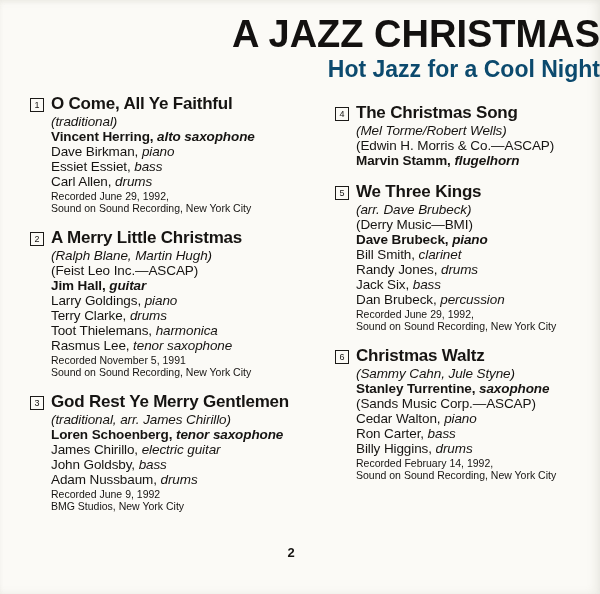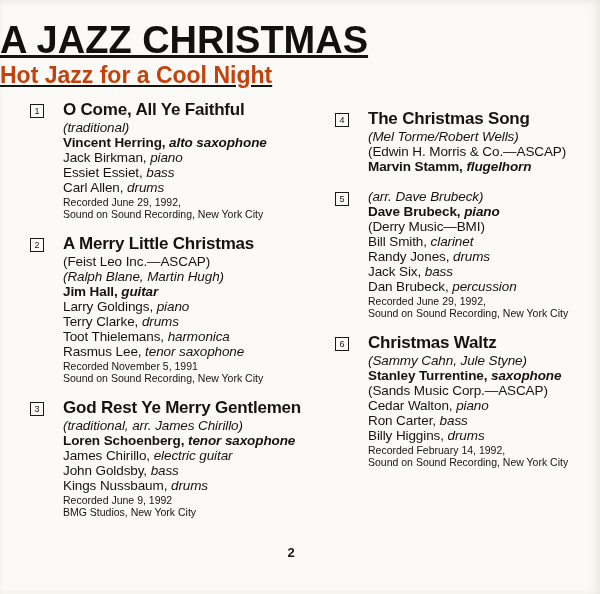--- a/index.html
+++ b/index.html
@@ -7,43 +7,43 @@
     width: 600px; height: 594px;
     background: #fbfaf6;
     font-family: "Liberation Sans", sans-serif;
     color: #161412;
     overflow: hidden;
     position: relative;
     box-shadow: inset -5px 0 8px rgba(120,115,100,0.10), inset 0 2px 4px rgba(120,115,100,0.06);
   }
   .page { position: relative; width: 100%; height: 100%; }
 
-  .header { text-align: left; padding-top: 20px; margin-bottom: 13px; text-decoration: underline; }
+  .header { text-align: right; padding-top: 14px; margin-bottom: 13px; }
   .title {
     font-size: 38px; font-weight: bold; line-height: 41px;
     letter-spacing: 0px; color: #131110;
   }
   .subtitle {
     font-size: 23px; font-weight: bold; line-height: 26px; margin-top: 1px;
-    color: #c2410c;
+    color: #0c4a6e;
   }
 
   .columns { display: flex; padding: 0 8px 0 30px; }
   .col-left  { width: 305px; flex: none; }
   .col-right { flex: 1; padding-top: 9px; }
 
   .track { display: flex; margin-bottom: 15px; }
   .numbox {
     flex: none; width: 12px; height: 12px;
     border: 1.3px solid #1c1a18;
     margin: 3px 7px 0 0;
     display: flex; align-items: center; justify-content: center;
     font-size: 9px; line-height: 9px;
   }
-  .tkbody { flex: 1; min-width: 0; margin-left: 12px; }
+  .tkbody { flex: 1; min-width: 0; }
   .ttitle { font-size: 17px; font-weight: bold; line-height: 18px; margin-bottom: 1px; letter-spacing: -0.2px; }
   .line { font-size: 13.5px; line-height: 15px; letter-spacing: -0.1px; }
   .it { font-style: italic; }
   .bold { font-weight: bold; }
   .rec { margin-top: 2px; }
   .recline { font-size: 10.5px; line-height: 11.5px; }
 
   .pagenum {
     position: absolute; top: 545px; left: 0; width: 97%;
     text-align: center; font-size: 13px; font-weight: bold;
@@ -63,39 +63,39 @@
         <div class="track">
           <div class="numbox">
             <span>1</span>
           </div>
           <div class="tkbody">
             <div class="ttitle">
               <div>O Come, All Ye Faithful</div>
             </div>
             <div class="line it">(traditional)</div>
             <div class="line"><span class="bold">Vincent Herring,</span> <span class="bold it">alto saxophone</span></div>
-            <div class="line"><span>Jack Birkman,</span> <span class="it">piano</span></div>
+            <div class="line"><span>Dave Birkman,</span> <span class="it">piano</span></div>
             <div class="line"><span>Essiet Essiet,</span> <span class="it">bass</span></div>
             <div class="line"><span>Carl Allen,</span> <span class="it">drums</span></div>
             <div class="rec">
               <div class="recline">Recorded June 29, 1992,</div>
               <div class="recline">Sound on Sound Recording, New York City</div>
             </div>
           </div>
         </div>
         <div class="track">
           <div class="numbox">
             <span>2</span>
           </div>
           <div class="tkbody">
             <div class="ttitle">
               <div>A Merry Little Christmas</div>
             </div>
+            <div class="line it">(Ralph Blane, Martin Hugh)</div>
             <div class="line">(Feist Leo Inc.—ASCAP)</div>
-            <div class="line it">(Ralph Blane, Martin Hugh)</div>
             <div class="line"><span class="bold">Jim Hall,</span> <span class="bold it">guitar</span></div>
             <div class="line"><span>Larry Goldings,</span> <span class="it">piano</span></div>
             <div class="line"><span>Terry Clarke,</span> <span class="it">drums</span></div>
             <div class="line"><span>Toot Thielemans,</span> <span class="it">harmonica</span></div>
             <div class="line"><span>Rasmus Lee,</span> <span class="it">tenor saxophone</span></div>
             <div class="rec">
               <div class="recline">Recorded November 5, 1991</div>
               <div class="recline">Sound on Sound Recording, New York City</div>
             </div>
           </div>
@@ -105,21 +105,21 @@
             <span>3</span>
           </div>
           <div class="tkbody">
             <div class="ttitle">
               <div>God Rest Ye Merry Gentlemen</div>
             </div>
             <div class="line it">(traditional, arr. James Chirillo)</div>
             <div class="line"><span class="bold">Loren Schoenberg,</span> <span class="bold it">tenor saxophone</span></div>
             <div class="line"><span>James Chirillo,</span> <span class="it">electric guitar</span></div>
             <div class="line"><span>John Goldsby,</span> <span class="it">bass</span></div>
-            <div class="line"><span>Kings Nussbaum,</span> <span class="it">drums</span></div>
+            <div class="line"><span>Adam Nussbaum,</span> <span class="it">drums</span></div>
             <div class="rec">
               <div class="recline">Recorded June 9, 1992</div>
               <div class="recline">BMG Studios, New York City</div>
             </div>
           </div>
         </div>
       </div>
     <div class="col-right">
         <div class="track">
           <div class="numbox">
@@ -132,23 +132,26 @@
             <div class="line it">(Mel Torme/Robert Wells)</div>
             <div class="line">(Edwin H. Morris &amp; Co.—ASCAP)</div>
             <div class="line"><span class="bold">Marvin Stamm,</span> <span class="bold it">flugelhorn</span></div>
           </div>
         </div>
         <div class="track">
           <div class="numbox">
             <span>5</span>
           </div>
           <div class="tkbody">
+            <div class="ttitle">
+              <div>We Three Kings</div>
+            </div>
             <div class="line it">(arr. Dave Brubeck)</div>
+            <div class="line">(Derry Music—BMI)</div>
             <div class="line"><span class="bold">Dave Brubeck,</span> <span class="bold it">piano</span></div>
-            <div class="line">(Derry Music—BMI)</div>
             <div class="line"><span>Bill Smith,</span> <span class="it">clarinet</span></div>
             <div class="line"><span>Randy Jones,</span> <span class="it">drums</span></div>
             <div class="line"><span>Jack Six,</span> <span class="it">bass</span></div>
             <div class="line"><span>Dan Brubeck,</span> <span class="it">percussion</span></div>
             <div class="rec">
               <div class="recline">Recorded June 29, 1992,</div>
               <div class="recline">Sound on Sound Recording, New York City</div>
             </div>
           </div>
         </div>

